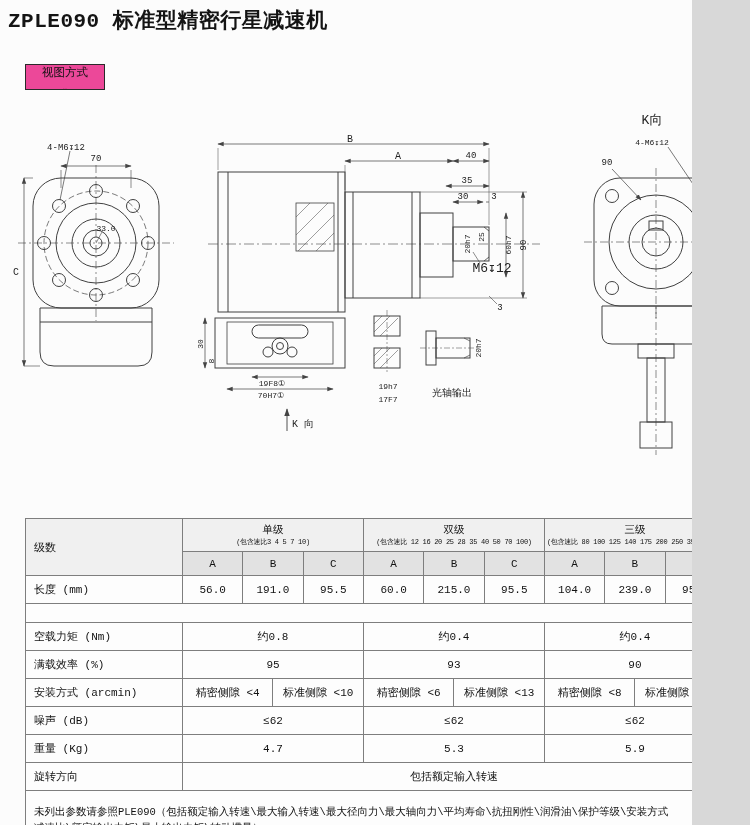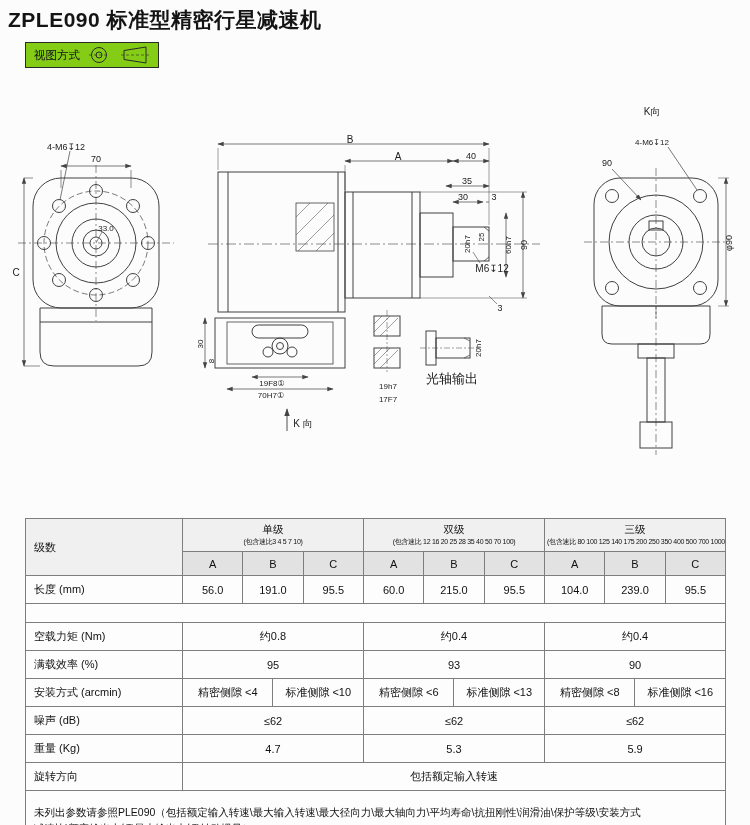--- a/index.html
+++ b/index.html
@@ -1,20 +1,20 @@
 <!DOCTYPE html>
 <html><head>
 <meta charset="utf-8">
 <style>
   html,body{margin:0;padding:0;background:#d8d8d8;}
-  .page{position:relative;width:750px;height:825px;background:#fcfcfc;overflow:hidden;
-        font-family:Liberation Sans, sans-serif;color:#1c1c1c;}
+  .page{position:relative;width:692px;height:825px;background:#fcfcfc;overflow:hidden;
+        font-family:Liberation Mono, monospace;color:#1c1c1c;}
   .title{position:absolute;left:8px;top:6px;font-size:21px;font-weight:700;letter-spacing:.5px;color:#141414;}
-  .viewbox{position:absolute;left:25px;top:42px;height:24px;border:1.5px solid #2a2a2a;
-           display:flex;align-items:center;gap:8px;padding:0 8px;background:#84cc16;}
+  .viewbox{position:absolute;left:25px;top:64px;height:24px;border:1.5px solid #2a2a2a;
+           display:flex;align-items:center;gap:8px;padding:0 8px;background:#ec4899;flex-direction:column;}
   .viewbox .lbl{font-size:11.5px;color:#111;}
   svg.draw{position:absolute;left:0;top:0;pointer-events:none;}
   .labels{position:absolute;left:0;top:0;width:750px;height:825px;pointer-events:none;}
   .dim{position:absolute;white-space:nowrap;color:#222;}
   .note{position:absolute;left:330px;top:409px;font-size:9px;white-space:nowrap;color:#222;}
   table.spec{position:absolute;left:25px;top:518px;width:700px;border-collapse:collapse;
              table-layout:fixed;font-size:11px;color:#111;background:#fdfdfd;}
   .spec td{border:1px solid #7e7e7e;text-align:center;vertical-align:middle;padding:1px 2px;overflow:hidden;}
   .spec .lab{text-align:left;padding-left:8px;}
   .spec .hdr{background:#f0f0f0;}
@@ -177,34 +177,34 @@
       <span class="dim" style="left: 16px; top: 272px; font-size: 10px; transform: translate(-50%, -50%);">C</span>
       <span class="dim" style="left: 106px; top: 228px; font-size: 8px; transform: translate(-50%, -50%);">33.0</span>
       <span class="dim" style="left: 350px; top: 139px; font-size: 10px; transform: translate(-50%, -50%);">B</span>
       <span class="dim" style="left: 398px; top: 156px; font-size: 10px; transform: translate(-50%, -50%);">A</span>
       <span class="dim" style="left: 471px; top: 156px; font-size: 9px; transform: translate(-50%, -50%);">40</span>
       <span class="dim" style="left: 467px; top: 181px; font-size: 9px; transform: translate(-50%, -50%);">35</span>
       <span class="dim" style="left: 463px; top: 197px; font-size: 9px; transform: translate(-50%, -50%);">30</span>
       <span class="dim" style="left: 494px; top: 197px; font-size: 9px; transform: translate(-50%, -50%);">3</span>
       <span class="dim" style="left: 481px; top: 237px; font-size: 8px; transform: translate(-50%, -50%) rotate(-90deg);">25</span>
       <span class="dim" style="left: 467px; top: 244px; font-size: 8px; transform: translate(-50%, -50%) rotate(-90deg);">20h7</span>
-      <span class="dim" style="left: 492px; top: 268px; font-size: 10px; transform: translate(-50%, -50%);">M6↧12</span>
+      <span class="dim" style="left: 492px; top: 268px; font-size: 13px; transform: translate(-50%, -50%);">M6↧12</span>
       <span class="dim" style="left: 508px; top: 245px; font-size: 8px; transform: translate(-50%, -50%) rotate(-90deg);">60h7</span>
       <span class="dim" style="left: 524px; top: 245px; font-size: 9px; transform: translate(-50%, -50%) rotate(-90deg);">90</span>
       <span class="dim" style="left: 500px; top: 308px; font-size: 9px; transform: translate(-50%, -50%);">3</span>
       <span class="dim" style="left: 200px; top: 344px; font-size: 8px; transform: translate(-50%, -50%) rotate(-90deg);">30</span>
       <span class="dim" style="left: 211px; top: 361px; font-size: 8px; transform: translate(-50%, -50%) rotate(-90deg);">8</span>
       <span class="dim" style="left: 272px; top: 383px; font-size: 8px; transform: translate(-50%, -50%);">19F8①</span>
       <span class="dim" style="left: 271px; top: 395px; font-size: 8px; transform: translate(-50%, -50%);">70H7①</span>
       <span class="dim" style="left: 388px; top: 376px; font-size: 8px; transform: translate(-50%, -50%); margin-top: 23px;">17F7</span>
       <span class="dim" style="left: 388px; top: 386px; font-size: 8px; transform: translate(-50%, -50%);">19h7</span>
-      <span class="dim" style="left: 452px; top: 379px; font-size: 13px; transform: translate(-50%, -50%);">光轴输出</span>
+      <span class="dim" style="left: 452px; top: 393px; font-size: 10px; transform: translate(-50%, -50%);">光轴输出</span>
       <span class="dim" style="left: 478px; top: 348px; font-size: 8px; transform: translate(-50%, -50%) rotate(-90deg);">20h7</span>
       <span class="dim" style="left: 303px; top: 424px; font-size: 10px; transform: translate(-50%, -50%);">K 向</span>
-      <span class="dim" style="left: 652px; top: 112px; font-size: 10px; transform: translate(-50%, -50%);">K向</span>
+      <span class="dim" style="left: 652px; top: 120px; font-size: 13px; transform: translate(-50%, -50%);">K向</span>
       <span class="dim" style="left: 652px; top: 142px; font-size: 8px; transform: translate(-50%, -50%);">4-M6↧12</span>
       <span class="dim" style="left: 607px; top: 163px; font-size: 9px; transform: translate(-50%, -50%);">90</span>
       <span class="dim" style="left: 729px; top: 243px; font-size: 9px; transform: translate(-50%, -50%) rotate(-90deg);">φ90</span>
     </div>
 
 
   <table class="spec">
     <colgroup>
       <col style="width:157px">
       <col style="width:30.17px">

